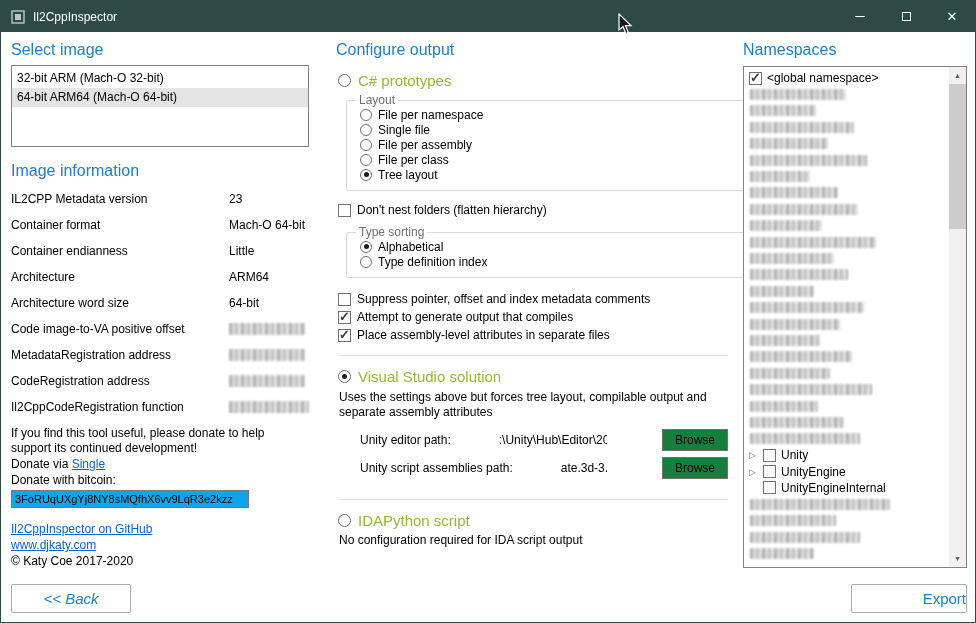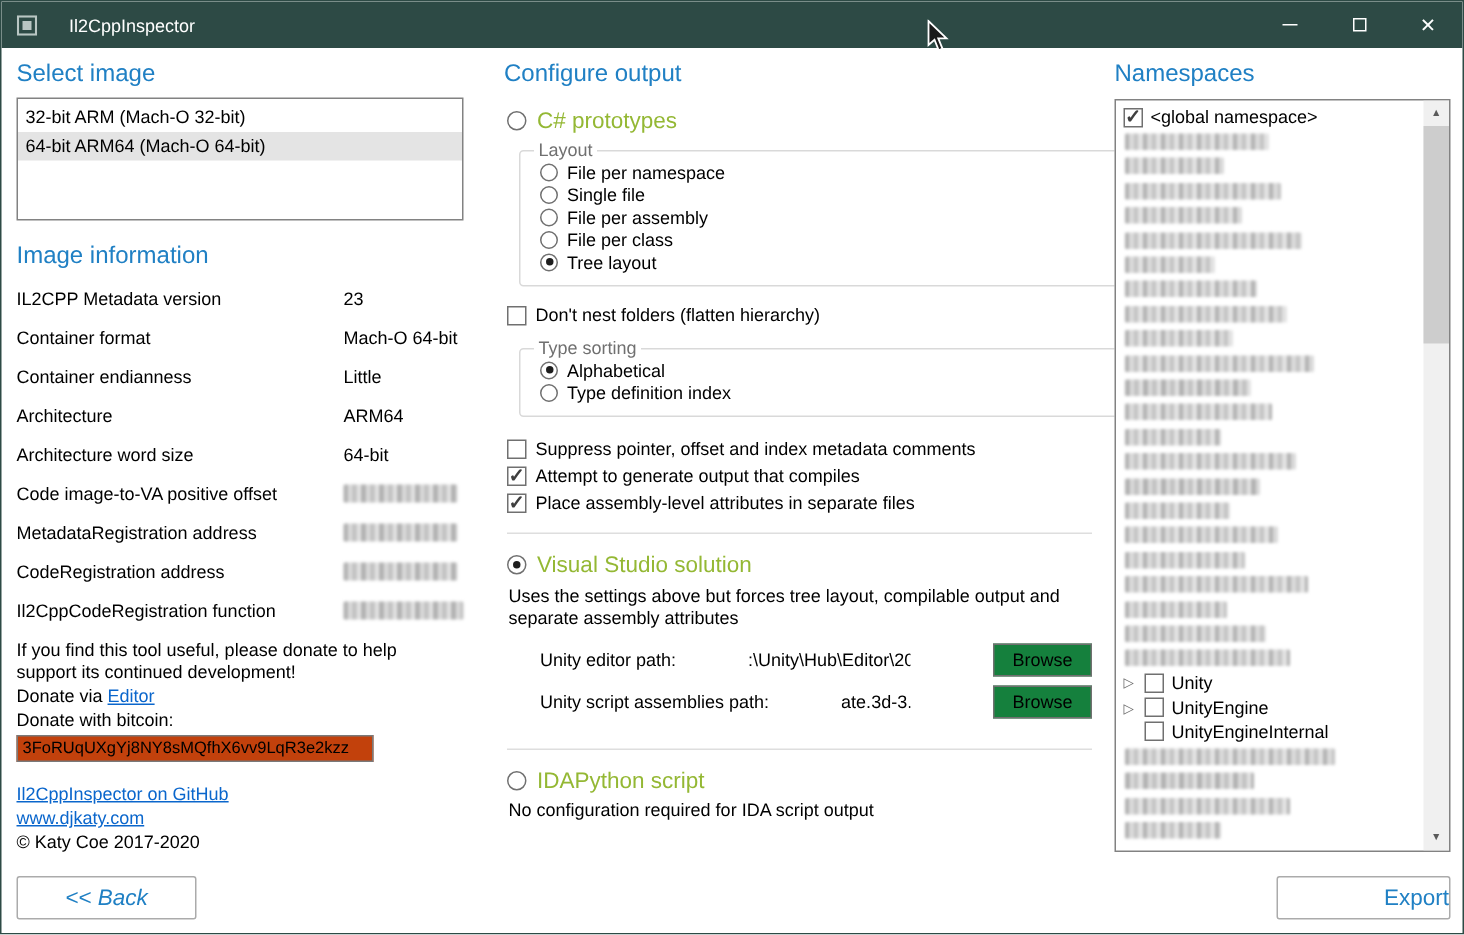--- a/index.html
+++ b/index.html
@@ -2,21 +2,21 @@
 <html><head>
 <meta charset="utf-8">
 <style>
   * { margin:0; padding:0; box-sizing:border-box; }
   body { font-family:"Liberation Sans", sans-serif; background:#ffffff; }
   .window { position:relative; width:976px; height:623px; background:#fff; border:1px solid #2d4a45; overflow:hidden; }
 
   
   .titlebar { height:31px; background:#2d4a45; display:flex; align-items:center; }
   .app-icon { margin-left:10px; display:flex; }
-  .win-title { color:#fff; font-size:12px; margin-left:21px; }
+  .win-title { color:#fff; font-size:12px; margin-left:8px; }
   .win-controls { margin-left:auto; display:flex; height:100%; }
   .win-btn { width:46px; display:flex; align-items:center; justify-content:center; }
   .glyph-min { width:10px; height:1px; background:#fff; }
   .glyph-max { width:9px; height:9px; border:1px solid #fff; }
   .glyph-close { color:#fff; font-size:13px; line-height:1; }
   .cursor { position:absolute; left:617px; top:12px; z-index:99; }
 
   .content { display:flex; height:590px; padding-top:8px; position:relative; }
   .col { position:relative; }
   .col-left { width:298px; margin-left:10px; }
@@ -31,21 +31,21 @@
   .h1.mt { margin-top:14px; }
   .info-table { margin-top:6px; }
   .info-row { height:26px; display:flex; align-items:center; font-size:12px; }
   .info-key { width:218px; flex:none; }
   .redact { display:inline-block; height:12px; border-radius:1px;
     background:repeating-linear-gradient(90deg,#b2b2b2 0 3px,#dadada 3px 6px,#c3c3c3 6px 9px,#e3e3e3 9px 12px);
     filter:blur(1.1px); }
   .donate { margin-top:6px; font-size:12px; line-height:15px; width:294px; }
   .line12 { font-size:12px; line-height:16px; }
   a.link { color:#0a66cc; text-decoration:underline; cursor:pointer; }
-  .bitcoin { margin-top:2px; width:238px; height:18px; border:1px solid #7a7a7a; font-size:11px; font-family:inherit; padding:0 3px; display:block; color:#000; background:#c2410c; }
+  .bitcoin { margin-top:2px; width:238px; height:18px; border:1px solid #7a7a7a; font-size:11px; font-family:inherit; padding:0 3px; display:block; color:#000; background:#0ea5e9; }
   .links-block { margin-top:13px; }
   .btn-big { position:absolute; bottom:9px; width:120px; height:29px; background:#fff; border:1px solid #ababab; border-radius:2px; color:#2080c4; font-size:15px; font-family:inherit; cursor:pointer; }
   .btn-back { left:0;font-style:italic; }
   .btn-export { right:0; width:116px;text-align:right; }
 
   
   .opt-big { display:flex; align-items:center; margin-left:2px; }
   .green { color:#94b834; font-size:15px; margin-left:7px; }
   .opt-row { display:flex; align-items:center; margin-left:2px; }
   .lbl { font-size:12px; margin-left:6px; }
@@ -153,21 +153,21 @@
             <span class="info-key">CodeRegistration address</span>
             <span class="redact" style="width: 76px;"></span>
           </div>
           <div class="info-row">
             <span class="info-key">Il2CppCodeRegistration function</span>
             <span class="redact" style="width: 88px;"></span>
           </div>
         </div>
 
       <p class="donate">If you find this tool useful, please donate to help support its continued development!</p>
-      <div class="line12"><span>Donate via </span><a class="link">Editor</a></div>
+      <div class="line12"><span>Donate via </span><a class="link">Single</a></div>
       <div class="line12">Donate with bitcoin:</div>
       <input class="bitcoin" readonly="" value="3FoRUqUXgYj8NY8sMQfhX6vv9LqR3e2kzz" style="">
 
       <div class="links-block">
         <div class="line12"><a class="link">Il2CppInspector on GitHub</a></div>
         <div class="line12"><a class="link">www.djkaty.com</a></div>
         <div class="line12">© Katy Coe 2017-2020</div>
       </div>
 
       <button class="btn-big btn-back">&lt;&lt; Back</button>

